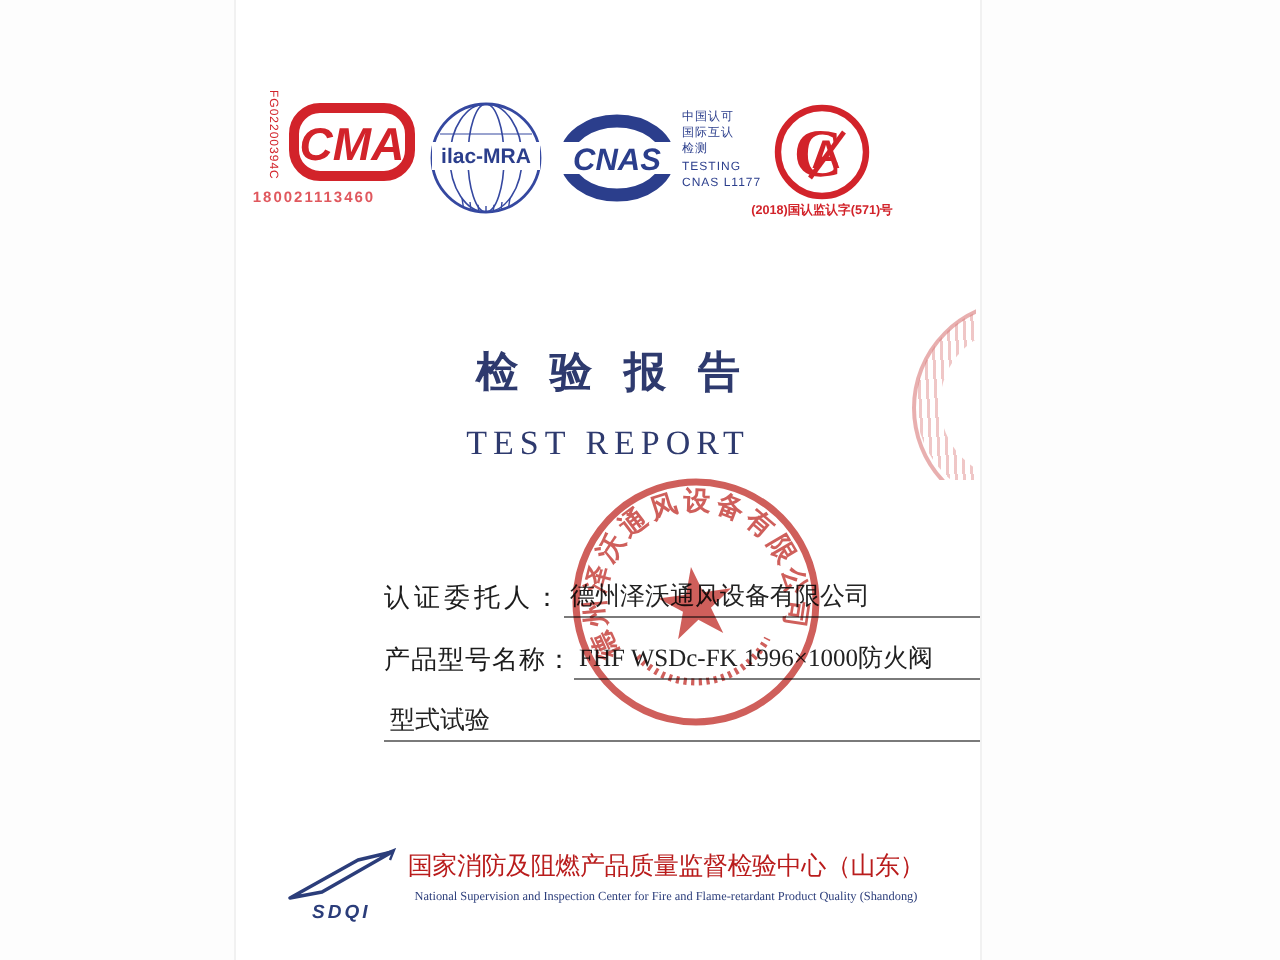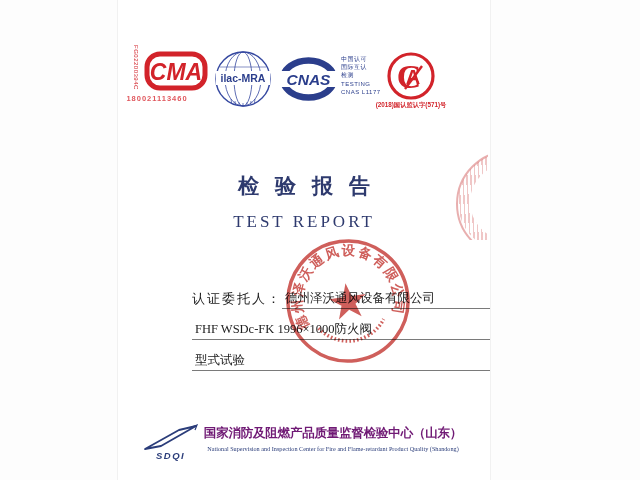--- a/index.html
+++ b/index.html
@@ -39,21 +39,21 @@
   .frow.r0{top:0;} .frow.r1{top:31px;} .frow.r2{top:62px;}
   .flabel{font-family:"Liberation Serif",serif;font-size:13px;color:#1c1c1c;white-space:nowrap;
           padding-bottom:1px;}
   .r0 .flabel{letter-spacing:2px;} .r1 .flabel{letter-spacing:.5px;} .r2 .flabel{letter-spacing:5px;}
   .fvalue{flex:1;border-bottom:1px solid #7a7a7a;font-family:"Liberation Serif",serif;
           font-size:12.5px;color:#222;padding:0 2px 1px 3px;white-space:nowrap;overflow:hidden;}
 
   
   .footer-logo{position:absolute;left:24px;top:424px;}
   .footer-text{position:absolute;left:82px;top:425px;width:266px;text-align:center;}
-  .org-cn{font-size:12.5px;font-weight:bold;color:#701a75;letter-spacing:-.2px;white-space:nowrap;}
+  .org-cn{font-size:12.5px;font-weight:normal;color:#b91c1c;letter-spacing:-.2px;white-space:nowrap;}
   .org-en{margin-top:3px;font-family:"Liberation Serif",serif;font-size:6.2px;color:#2b3d7a;white-space:nowrap;}
 
   
   .seal{position:absolute;left:166px;top:237px;width:128px;height:128px;
         transform:rotate(-8deg);opacity:.82;mix-blend-mode:multiply;pointer-events:none;}
 
   
   .pseal{position:absolute;left:330px;top:148px;width:40px;height:92px;overflow:hidden;
          opacity:.68;pointer-events:none;}
   .pseal-tex{position:absolute;left:10px;top:4px;width:100px;height:100px;border-radius:50%;
@@ -111,20 +111,21 @@
 
     <div class="title-cn">检验报告</div>
     <div class="title-en">TEST REPORT</div>
 
     <div class="fields">
       <div class="frow r0">
         <span class="flabel">认证委托人：</span>
         <span class="fvalue">德州泽沃通风设备有限公司</span>
       </div>
       <div class="frow r1">
+        <span class="flabel">产品型号名称：</span>
         <span class="fvalue">FHF WSDc-FK 1996×1000防火阀</span>
       </div>
       <div class="frow r2">
         <span class="fvalue">型式试验</span>
       </div>
     </div>
 
     <svg class="footer-logo" width="58" height="38" viewBox="0 0 58 38">
       <path d="M3 25 L37 6 L54 2 L19 22 Z" fill="none" stroke="#2b3d7a" stroke-width="1.8" stroke-linejoin="round"></path>
       <path d="M50 3 l5 -2 l-2 5" fill="none" stroke="#2b3d7a" stroke-width="1.2"></path>

